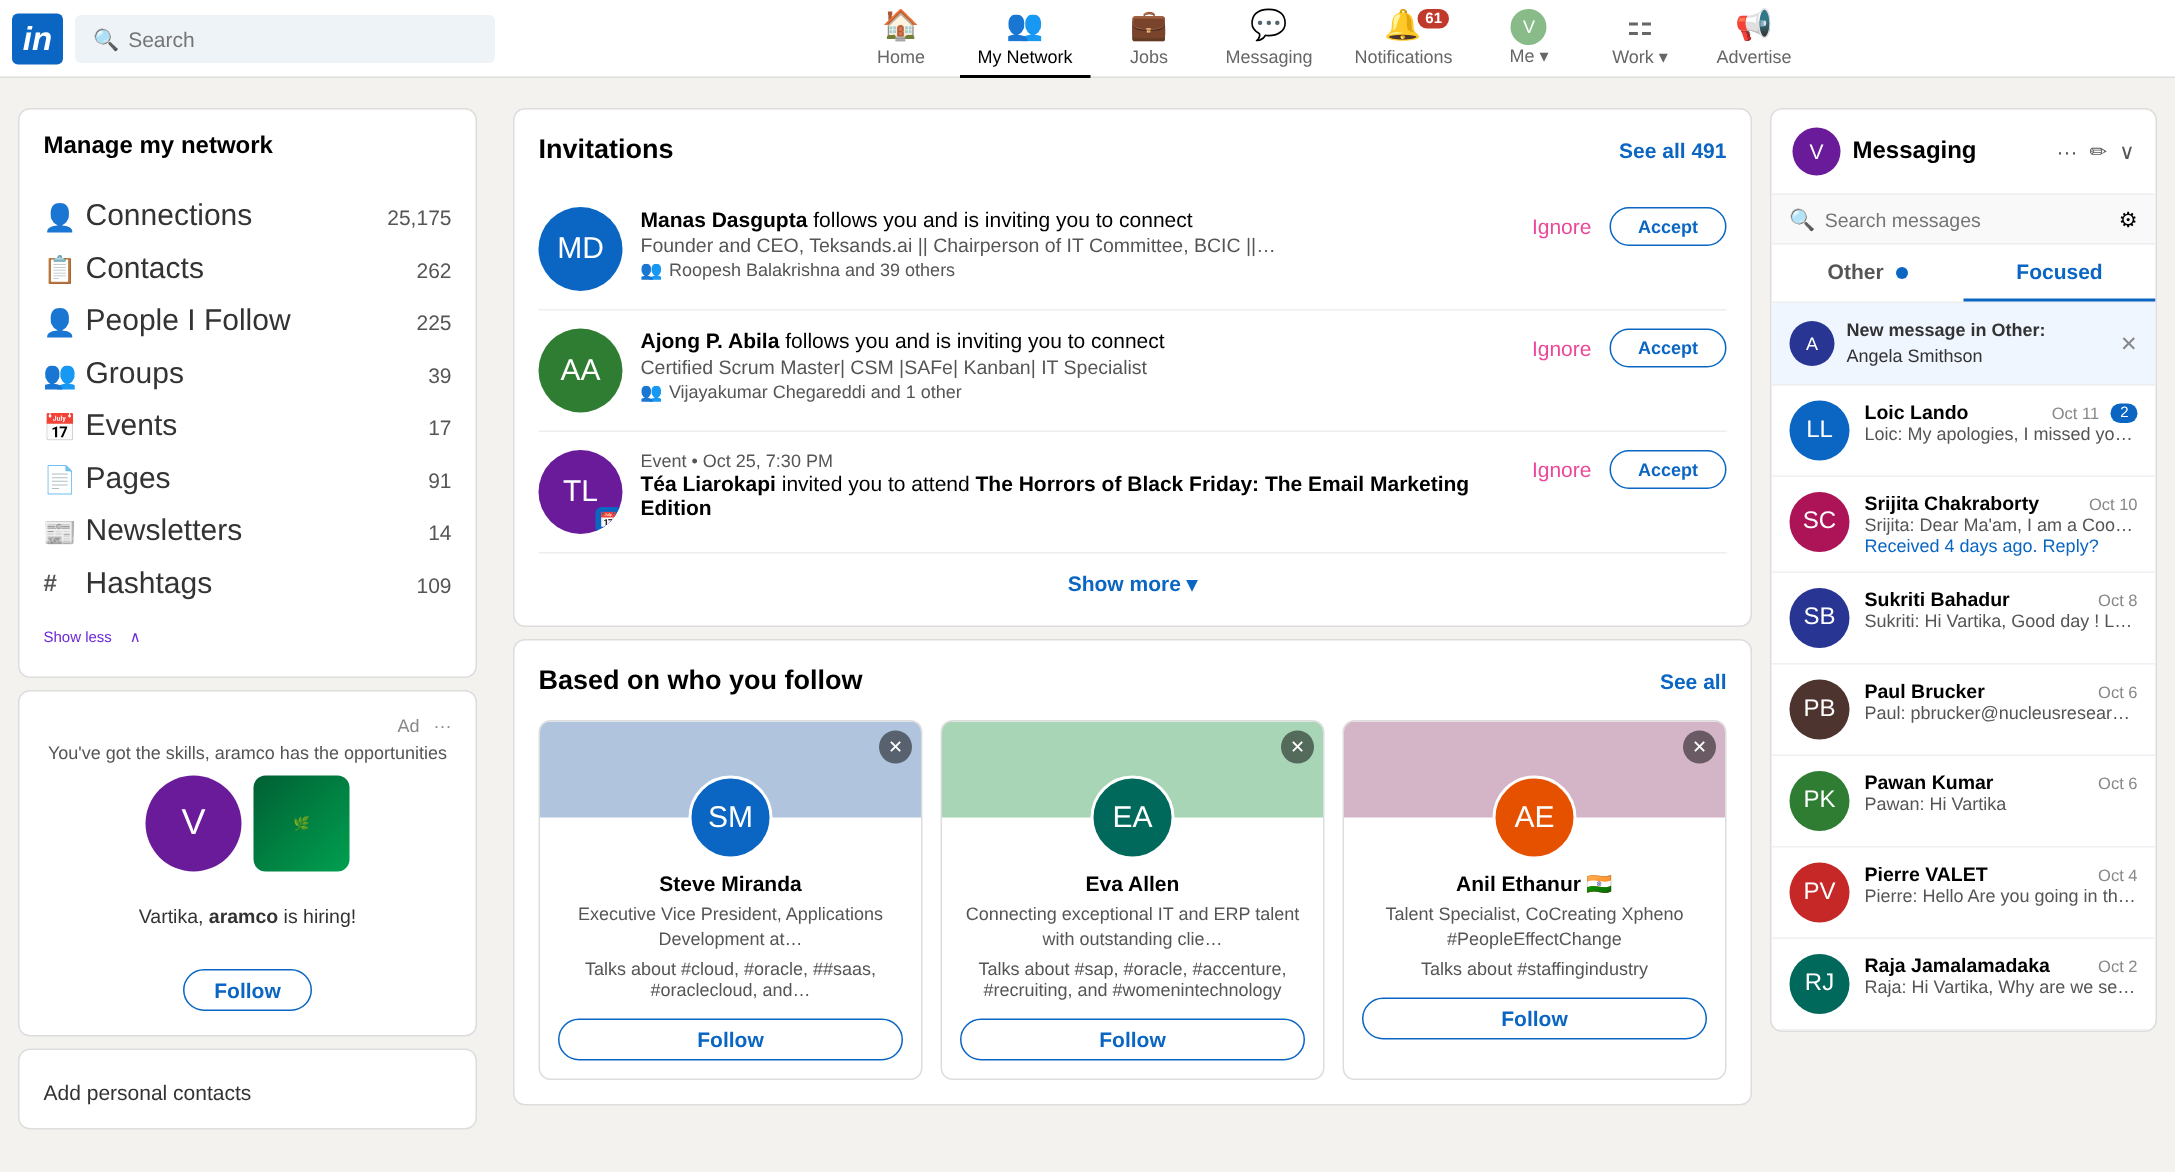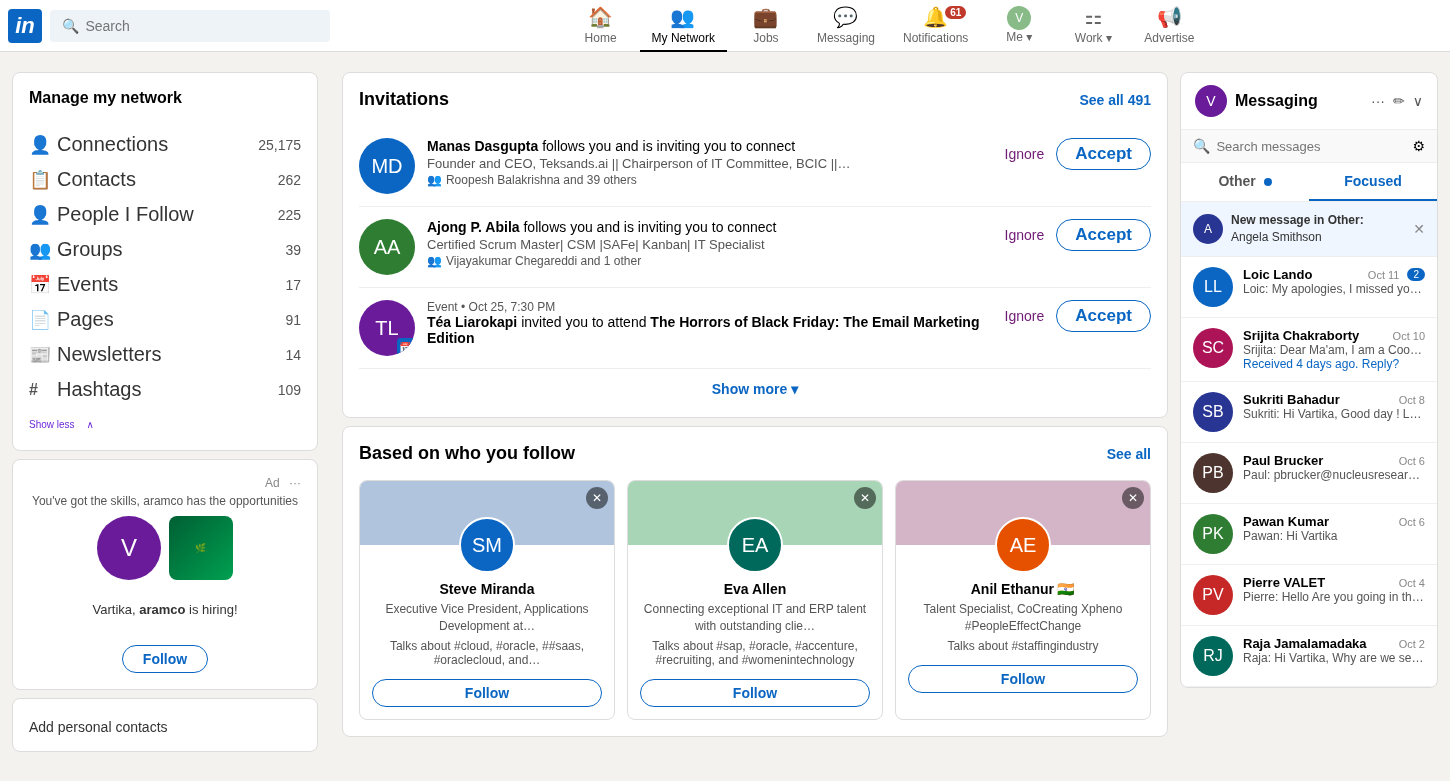--- a/index.html
+++ b/index.html
@@ -208,28 +208,28 @@
       display: flex; align-items: center; justify-content: center;
       font-size: 10px; color: #fff;
     }
     .inv-info { flex: 1; min-width: 0; }
     .inv-desc { font-size: 13px; color: #555; margin: 2px 0; white-space: nowrap; overflow: hidden; text-overflow: ellipsis; max-width: 500px; }
     .inv-mutual { font-size: 12px; color: #555; display: flex; align-items: center; gap: 4px; }
     .inv-actions {
       display: flex; align-items: center; gap: 12px;
       flex-shrink: 0;
     }
-    .btn-ignore { background: none; border: none; color: #701a75; font-size: 14px; cursor: pointer; }
+    .btn-ignore { background: none; border: none; color: #ec4899; font-size: 14px; cursor: pointer; }
     .btn-accept {
       border: 1px solid #0a66c2;
       background: #fff;
       color: #0a66c2;
       border-radius: 16px;
       padding: 5px 18px;
-      font-size: 17px; font-weight: 600;
+      font-size: 12px; font-weight: 600;
       cursor: pointer;
     }
     .show-more-btn {
       display: flex; align-items: center; justify-content: center;
       color: #0a66c2; font-size: 14px; font-weight: 600;
       cursor: pointer; padding: 12px 0 4px;
       gap: 4px;
     }
 
     

